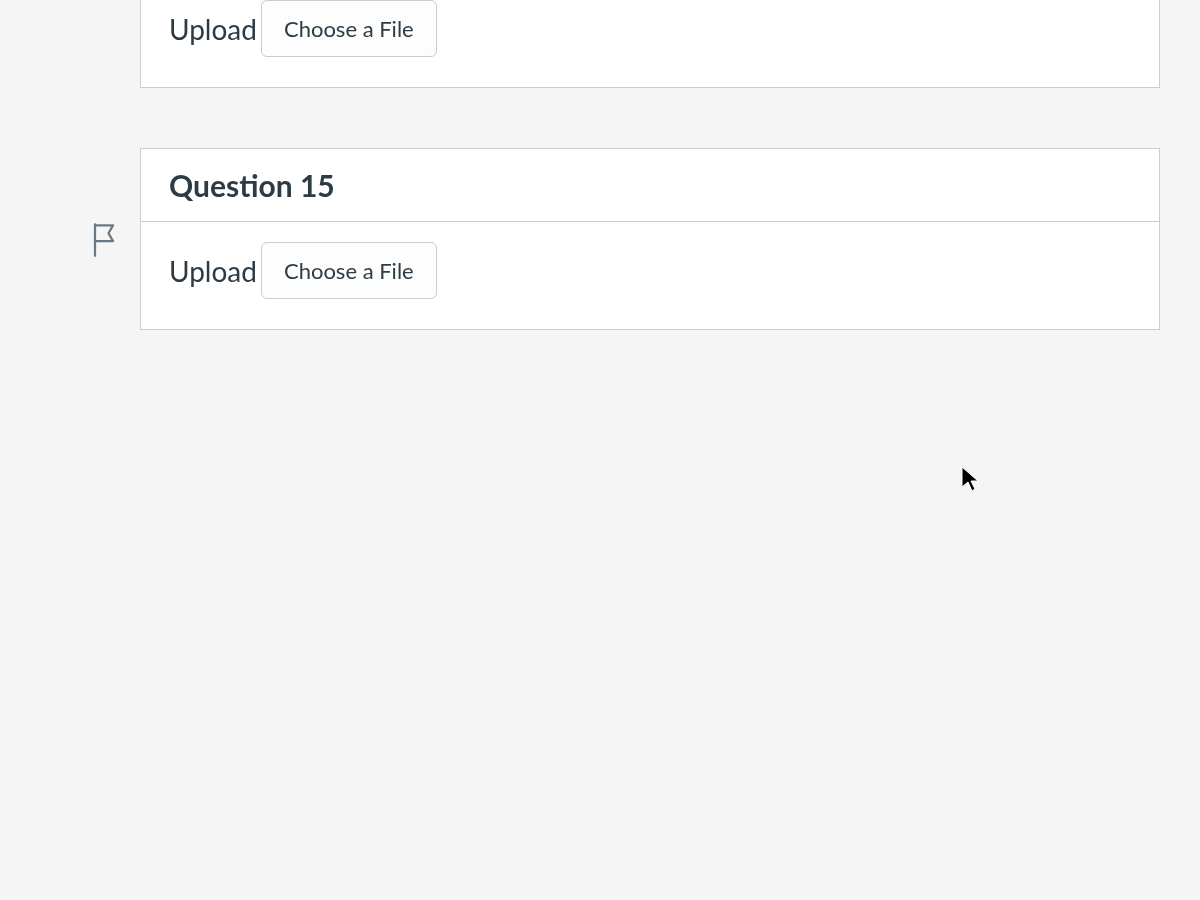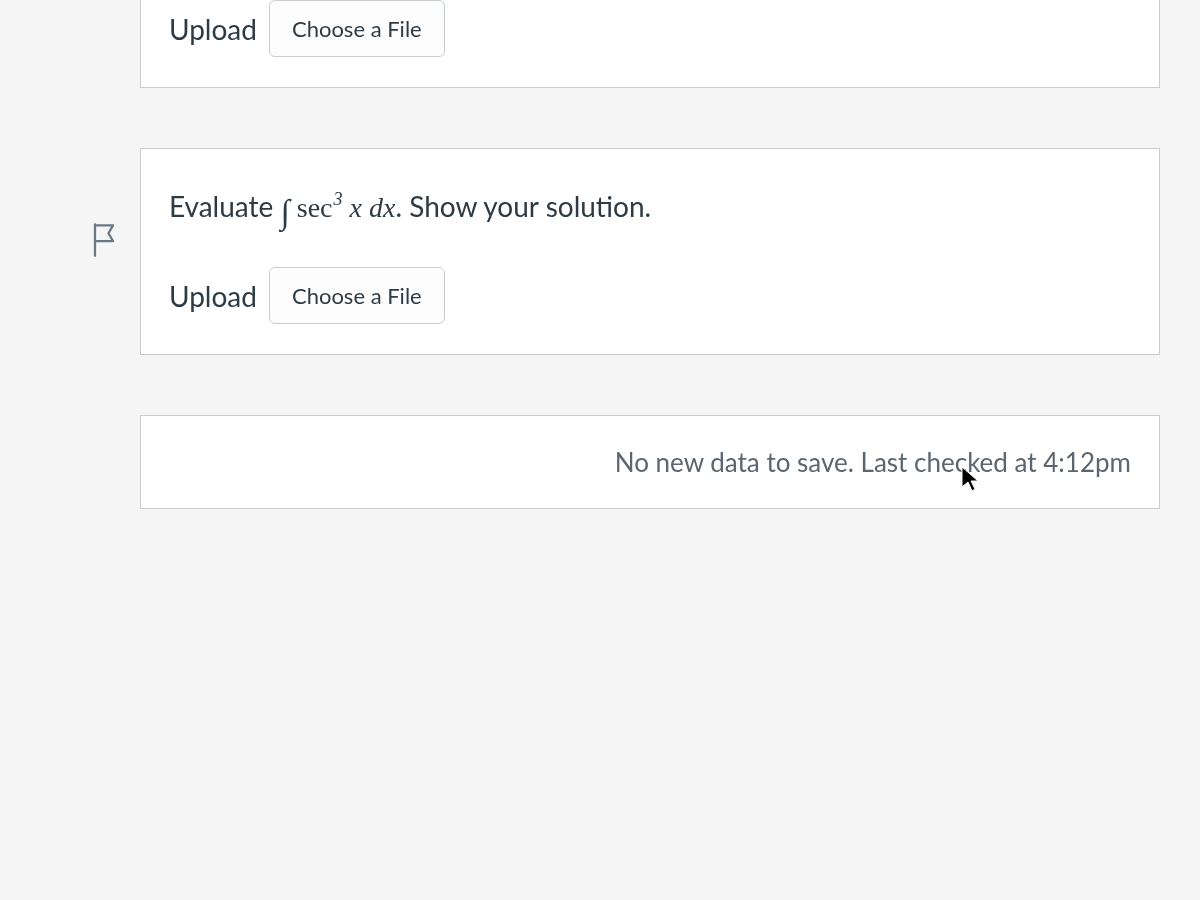--- a/index.html
+++ b/index.html
@@ -38,21 +38,21 @@
     .question-body {
       padding: 40px 28px 16px 28px;
       font-size: 28px;
       color: #2d3b45;
       font-weight: 400;
     }
     .upload-row {
       display: flex;
       align-items: center;
       padding: 20px 28px 30px 28px;
-      gap: 12px;
+      gap: 4px;
     }
     .upload-label {
       font-size: 28px;
       color: #2d3b45;
       font-weight: 400;
     }
     .choose-file-btn {
       font-size: 22px;
       color: #2d3b45;
       background: #fdfdfd;
@@ -135,32 +135,29 @@
     </div>
   </div>
 
   <div class="flag-icon">
     <svg viewBox="0 0 24 32">
       <path d="M4 2 L4 30 M4 3 L20 3 L16 10 L20 17 L4 17" stroke-linejoin="round" stroke-linecap="round"></path>
     </svg>
   </div>
 
   <div class="question-card">
-    <div class="question-body">
-      <span>Evaluate </span><span class="math"><span class="integral">∫</span> <span style="font-style:normal;">sec</span><span class="sup">3</span><span class="dx"> x dx</span></span><span>.  Show your solution.</span>
+    <div class="question-header">
+      <span>Question 15</span>
     </div>
     <div class="upload-row">
       <span class="upload-label">Upload</span>
       <button class="choose-file-btn">Choose a File</button>
     </div>
   </div>
 
-  <div class="footer-card">
-    <span>No new data to save. Last checked at 4:12pm</span>
-  </div>
 
 </div>
 
 <div class="cursor">
   <svg viewBox="0 0 20 28">
     <path d="M2 2 L2 22 L8 17 L12 26 L15 24 L11 16 L18 16 Z" fill="#000" stroke="#fff" stroke-width="1"></path>
   </svg>
 </div>
 
 </body></html>

